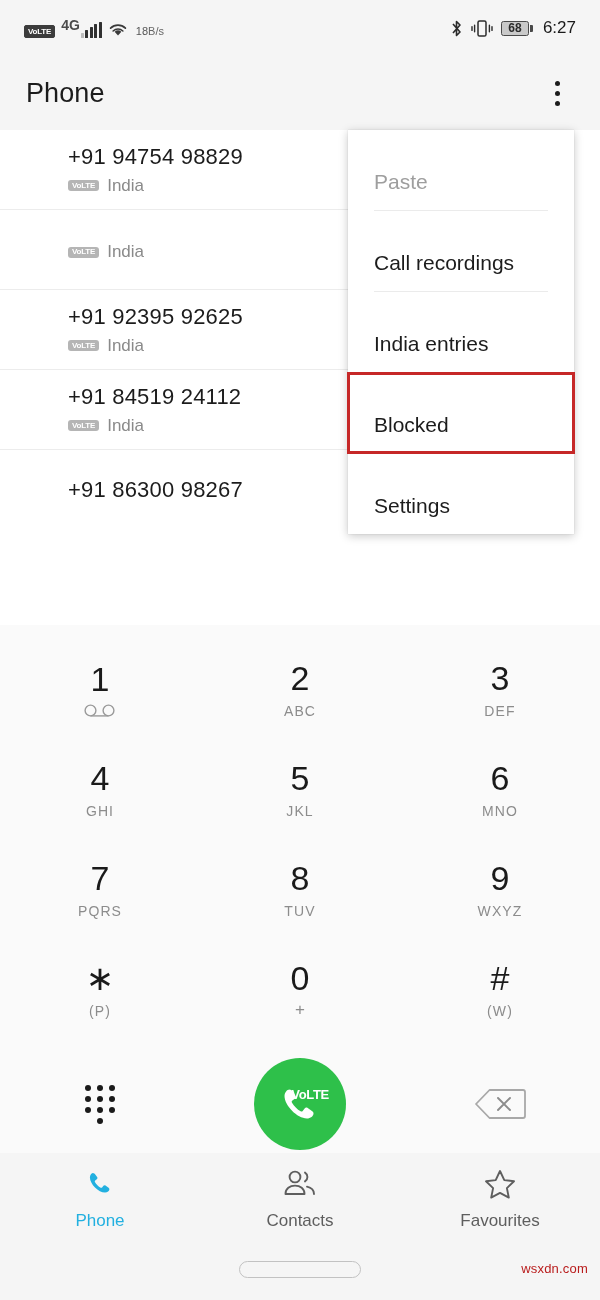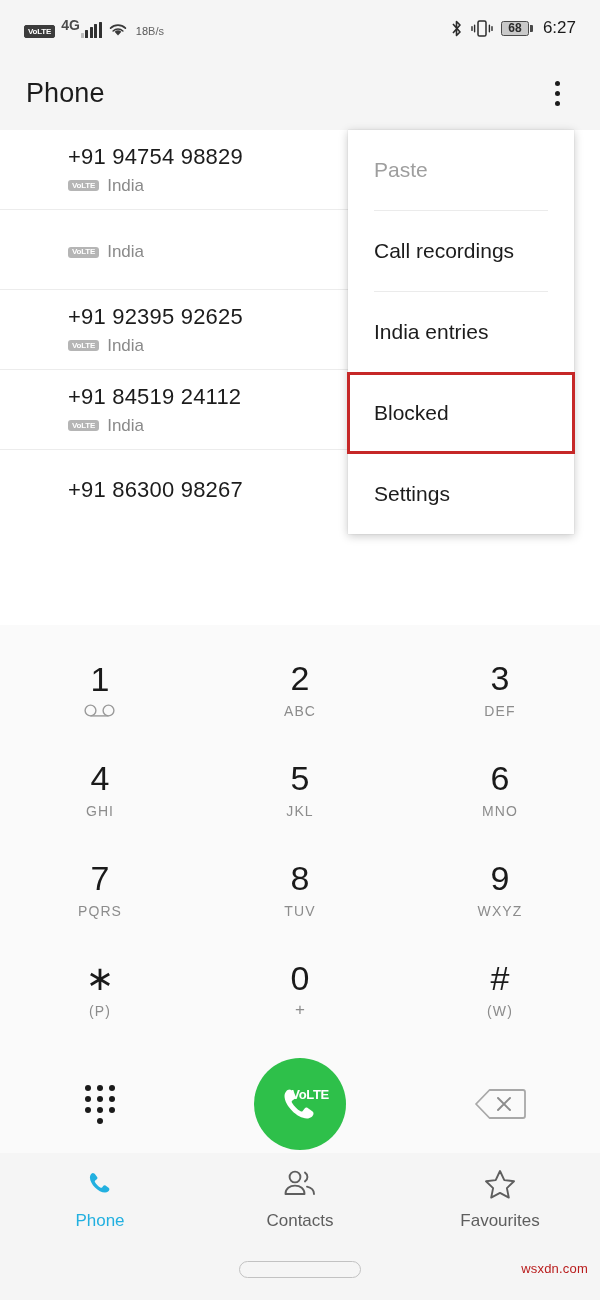--- a/index.html
+++ b/index.html
@@ -105,22 +105,22 @@
   }
 
   
   .menu{
     position:absolute; top:130px; right:26px;
     width:226px; background:#fff;
     box-shadow:0 2px 9px rgba(0,0,0,0.22), 0 0 1px rgba(0,0,0,0.18);
     z-index:30; padding:0;
   }
   .menu-item{
-    height:80px; display:flex; align-items:center;
-    padding:8px 26px; font-size:21px; color:#1c1c1c;
+    height:80px; display:flex; align-items:flex-end;
+    padding:16px 26px; font-size:21px; color:#1c1c1c;
     cursor:pointer; position:relative;
   }
   .menu-item.disabled{ color:#9e9e9e; }
   .menu-sep{ height:1px; background:#ebebeb; margin:0 26px; }
   .menu-item.highlight{
     outline:3px solid #c62828; outline-offset:-2px;
   }
 
   
   .dialpad{

